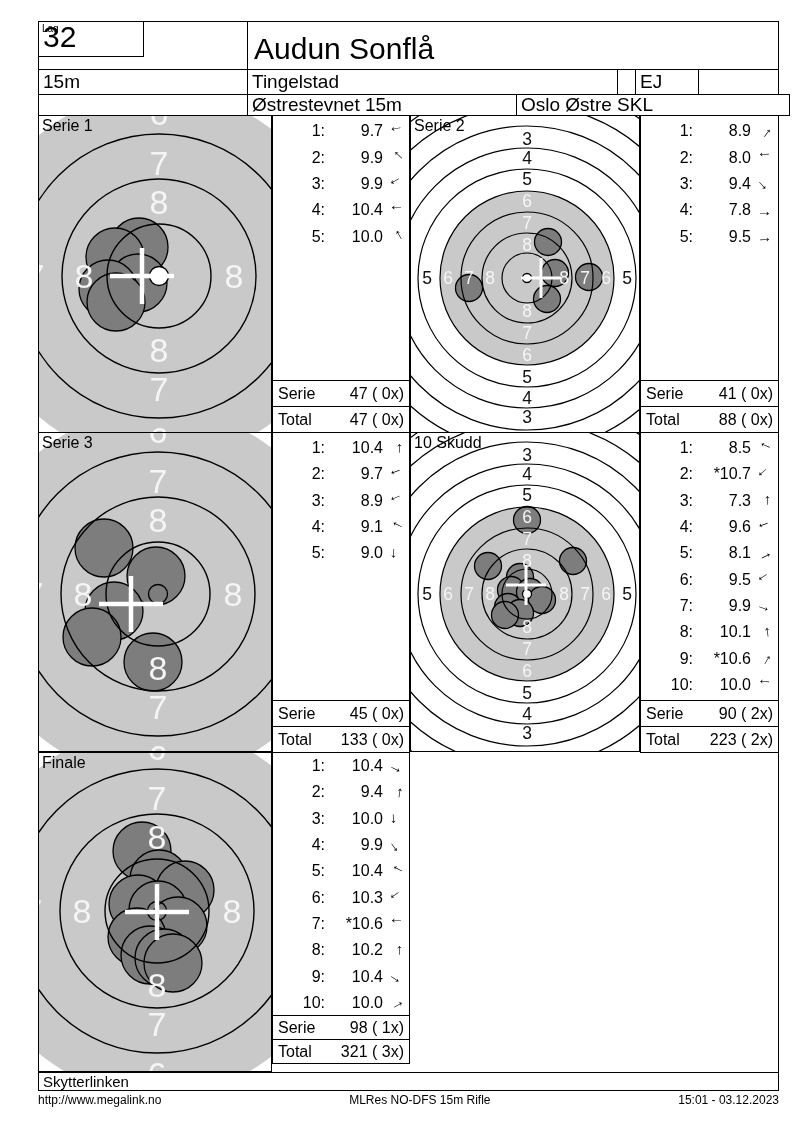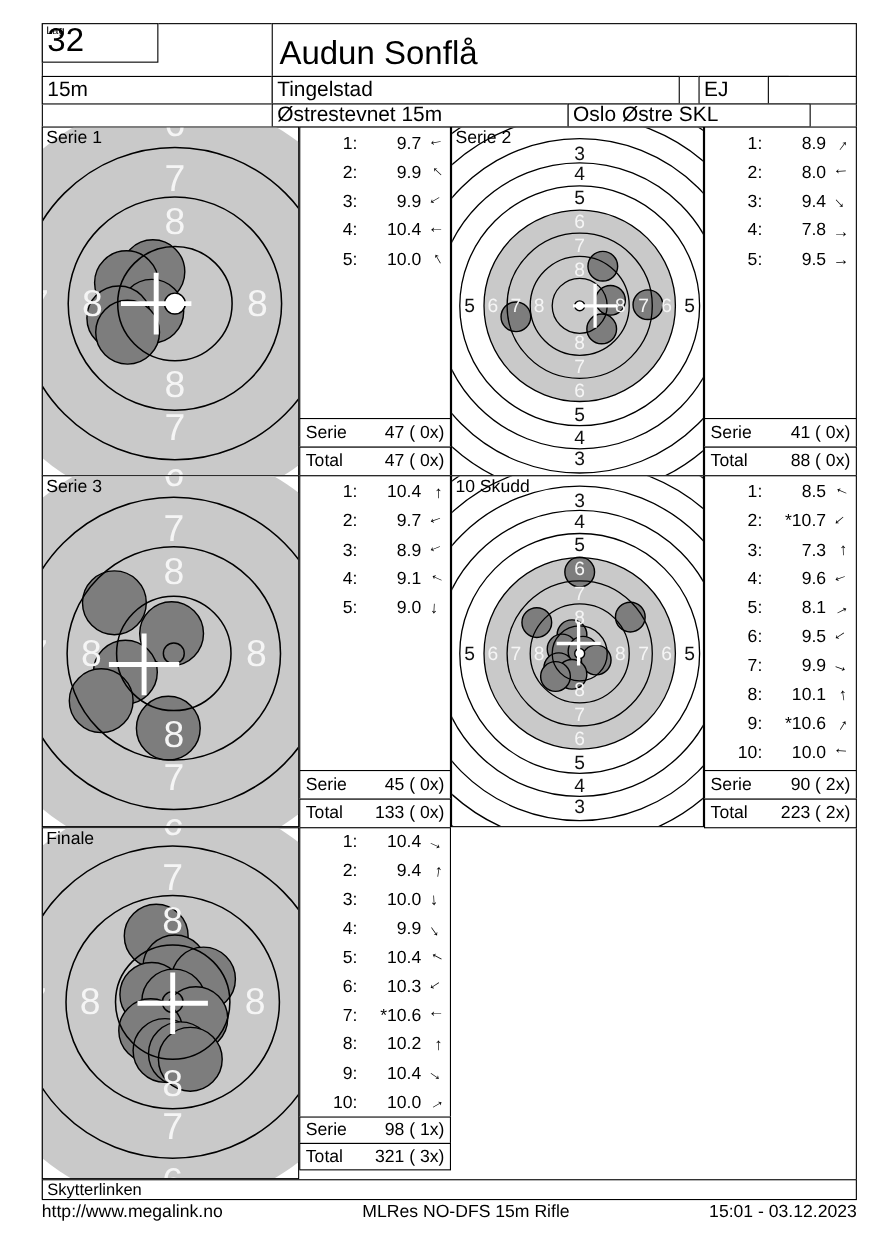--- a/index.html
+++ b/index.html
@@ -19,21 +19,21 @@
   .srow{display:flex;align-items:center;font-size:16px;}
   .sn{width:52px;text-align:right;}
   .svl{width:58px;text-align:right;}
   .sar{flex:1;text-align:center;font-size:15px;}
   .sar span{display:inline-block;}
   .sumrow{position:absolute;box-sizing:border-box;border:1px solid #000;background:#fff;
           display:flex;align-items:center;justify-content:space-between;
           font-size:16px;padding:0 5px;}
   .band{position:absolute;box-sizing:border-box;border:1px solid #000;background:#fff;
         display:flex;align-items:center;font-size:15px;padding-left:4px;}
-  .footline{position:absolute;display:flex;justify-content:space-between;font-size:16px;}
+  .footline{position:absolute;display:flex;justify-content:space-between;font-size:12px;}
 </style>
 </head>
 <body>
 
 <div class="page">
 
   <div class="cell nofill" style="left:38px;top:21px;width:741px;height:1069px;background:transparent;"></div>
 
   <div class="cell" style="left:38px;top:21px;width:106px;height:36px;">
     <span class="tinylab">Lag</span>
@@ -50,21 +50,21 @@
     <span class="midtxt">Tingelstad</span>
   </div>
   <div class="cell" style="left:635px;top:69px;width:82px;height:26px;">
     <span class="midtxt">EJ</span>
   </div>
   <div class="cell" style="left:698px;top:69px;width:81px;height:26px;"></div>
 
   <div class="cell" style="left:247px;top:94px;width:270px;height:22px;">
     <span class="midtxt">Østrestevnet 15m</span>
   </div>
-  <div class="cell" style="left:516px;top:94px;width:221px;height:22px;">
+  <div class="cell" style="left:516px;top:94px;width:274px;height:22px;">
     <span class="midtxt">Oslo Østre SKL</span>
   </div>
 
   <div class="tcell" style="left:38px;top:115px;width:234px;height:318px;">
     <svg id="tsvg0" width="234" height="318" viewBox="0 0 234 318">
         <circle cx="120" cy="160" r="185" fill="#c9c9c9"></circle>
         <circle cx="100" cy="131" r="29" fill="#7d7d7d" stroke="#000000" stroke-width="1.3"></circle>
         <circle cx="76" cy="141" r="29" fill="#7d7d7d" stroke="#000000" stroke-width="1.3"></circle>
         <circle cx="99" cy="167" r="29" fill="#7d7d7d" stroke="#000000" stroke-width="1.3"></circle>
         <circle cx="69" cy="173" r="29" fill="#7d7d7d" stroke="#000000" stroke-width="1.3"></circle>

